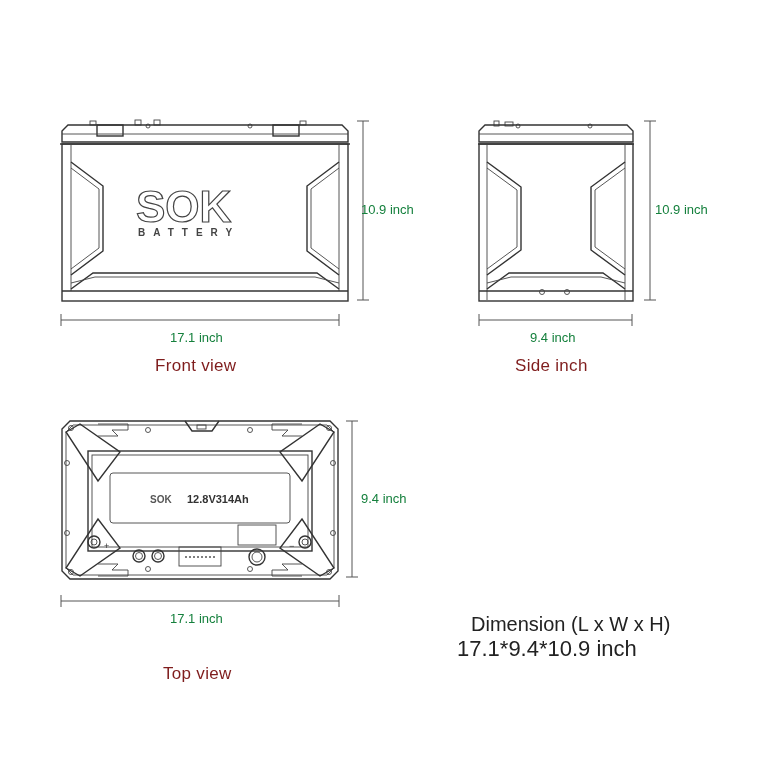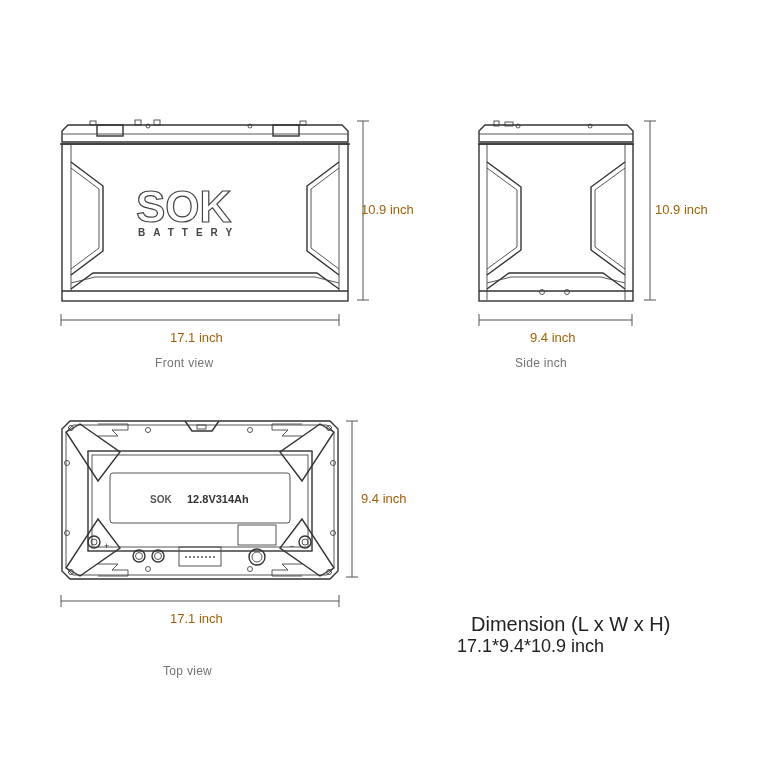--- a/index.html
+++ b/index.html
@@ -1,21 +1,21 @@
 <!DOCTYPE html>
 <html><head>
 <meta charset="utf-8">
 <style>
   html, body { margin: 0; padding: 0; background: #ffffff; }
   body { width: 757px; height: 757px; position: relative; overflow: hidden; font-family: "Liberation Sans", "DejaVu Sans", sans-serif; color: #222; }
   .abs { position: absolute; }
-  .dim-label { font-size: 13px; color: #a16207; white-space: nowrap; text-align: right; }
-  .view-title { font-size: 12px; color: #737373; white-space: nowrap; letter-spacing: 0.3px; }
+  .dim-label { font-size: 13px; color: #15803d; white-space: nowrap; text-align: right; }
+  .view-title { font-size: 17px; color: #7f1d1d; white-space: nowrap; letter-spacing: 0.3px; }
   .dimension-title { font-size: 20px; color: #222; white-space: nowrap; }
-  .dimension-value { font-size: 18px; color: #222; white-space: nowrap; }
+  .dimension-value { font-size: 22px; color: #222; white-space: nowrap; }
   svg { position: absolute; overflow: visible; }
   .ln { fill: none; stroke: #333; stroke-width: 1.4; }
   .thin { fill: none; stroke: #444; stroke-width: 0.9; }
   .dim { fill: none; stroke: #555; stroke-width: 1; }
 </style>
 </head>
 <body>
 
 <div>
   <svg style="left:0;top:0" width="757" height="757">

